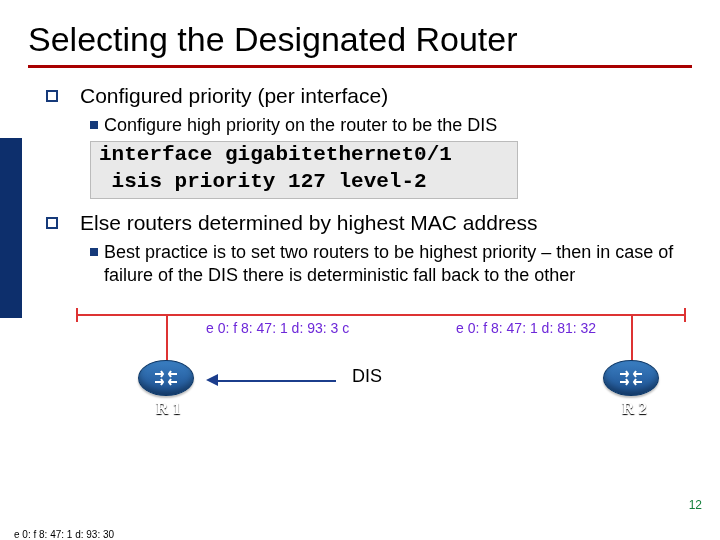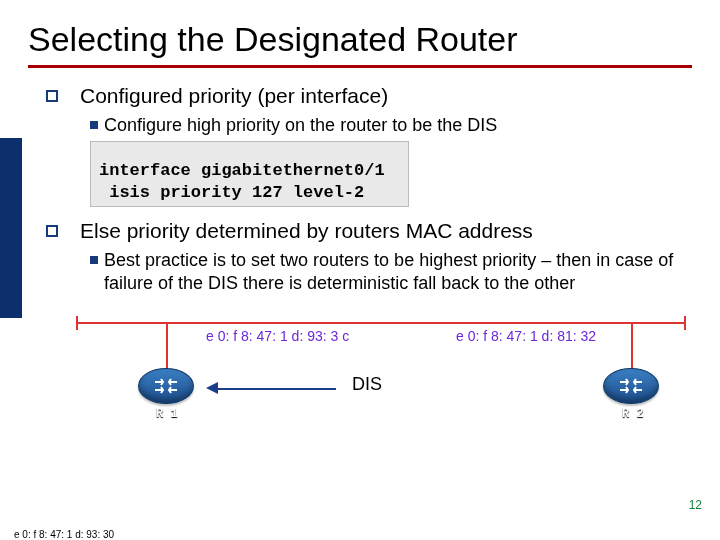--- a/index.html
+++ b/index.html
@@ -73,26 +73,26 @@
     color: #000;
     font-family: Verdana, sans-serif;
     line-height: 1.3;
   }
   .code-block {
     margin-left: 44px;
     margin-top: 2px;
     margin-bottom: 12px;
     background: #e9e9e9;
     border: 1px solid #bbb;
-    padding: 18px 8px 3px 8px;
+    padding: 0 8px 3px 8px;
     font-family: "Courier New", monospace;
-    font-size: 17px;
+    font-size: 21px;
     font-weight: bold;
     white-space: pre;
-    width: 319px;
+    width: 428px;
     line-height: 1.25;
   }
   .diagram {
     position: relative;
     margin-top: 18px;
     height: 120px;
     width: 640px;
     margin-left: 10px;
   }
   .wire-top {
@@ -121,23 +121,23 @@
     background: linear-gradient(#3a7ec2, #1c4f8e);
     border: 1px solid #0d3766;
     display: flex; align-items: center; justify-content: center;
     box-shadow: inset 0 -4px 6px rgba(0,0,0,.3), 0 2px 2px rgba(0,0,0,.25);
   }
   .router svg { width: 30px; height: 20px; }
   .r1 { left: 82px; top: 54px; }
   .r2 { left: 547px; top: 54px; }
   .rlabel {
     position: absolute;
-    color: #fff; font-size: 12px; font-weight: bold;
+    color: #fff; font-size: 17px; font-weight: bold;
     text-shadow: 0 1px 1px #000;
-    font-family: Liberation Mono, monospace;
+    font-family: Liberation Serif, serif;
   }
   .rl1 { left: 100px; top: 93px; }
   .rl2 { left: 566px; top: 93px; }
   .ifc {
     position: absolute;
     font-size: 14px;
     font-family: Arial, sans-serif;
     color: #6d28d9;
   }
   .ifc1 { left: 150px; top: 14px; }
@@ -197,21 +197,21 @@
     <div class="row-l2">
       <div class="bullet-sq-solid"></div>
       <div class="l2-text">Configure high priority on the router to be the DIS</div>
     </div>
 
     <div class="code-block">interface gigabitethernet0/1
  isis priority 127 level-2</div>
 
     <div class="row-l1">
       <div class="bullet-sq-open"></div>
-      <div class="l1-text">Else priority determined by routers MAC address</div>
+      <div class="l1-text">Else routers determined by highest MAC address</div>
     </div>
 
     <div class="row-l2">
       <div class="bullet-sq-solid"></div>
       <div class="l2-text">Best practice is to set two routers to be highest priority – then in case of failure of the DIS there is deterministic fall back to the other</div>
     </div>
 
     <div class="diagram">
       <div class="wire-top"></div>
       <div class="wire-end-l"></div>

